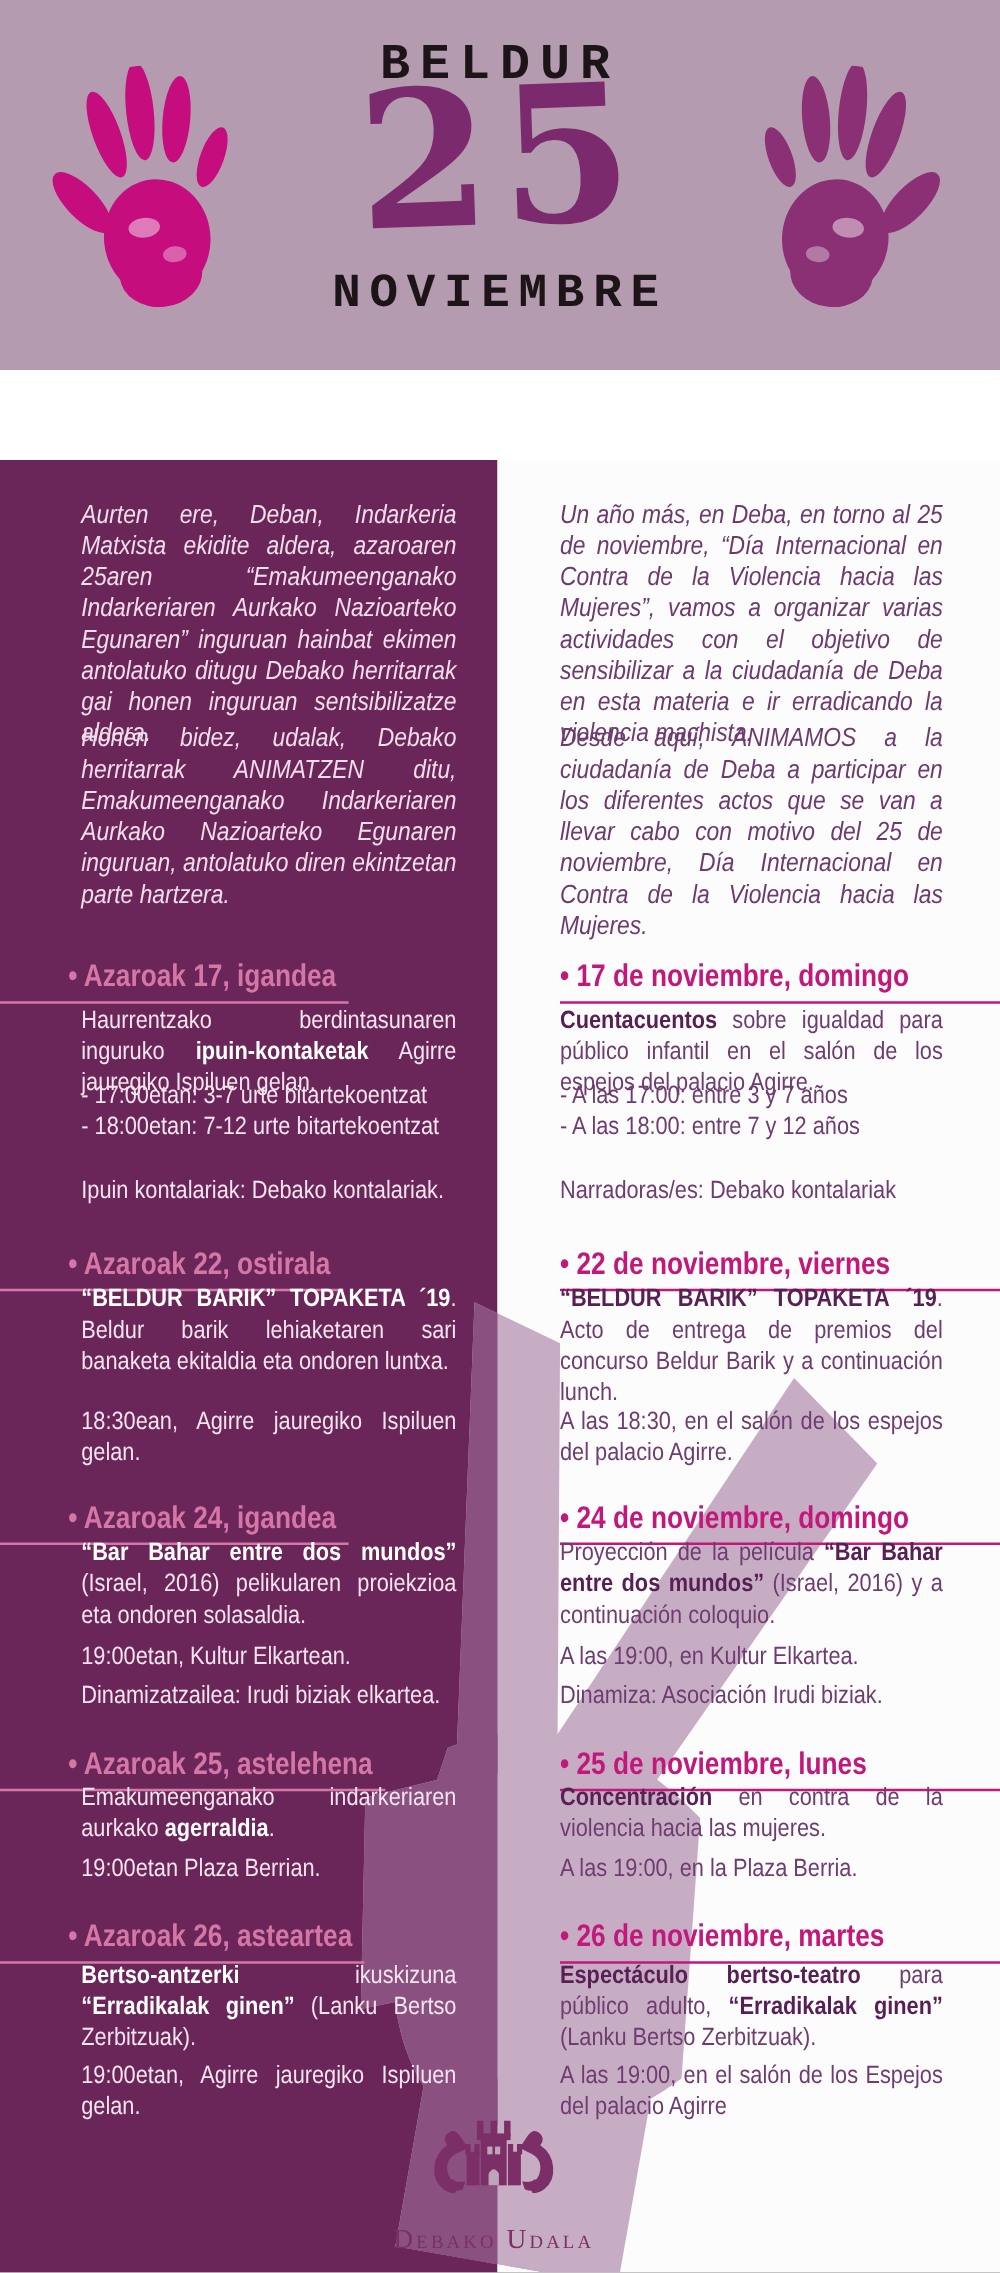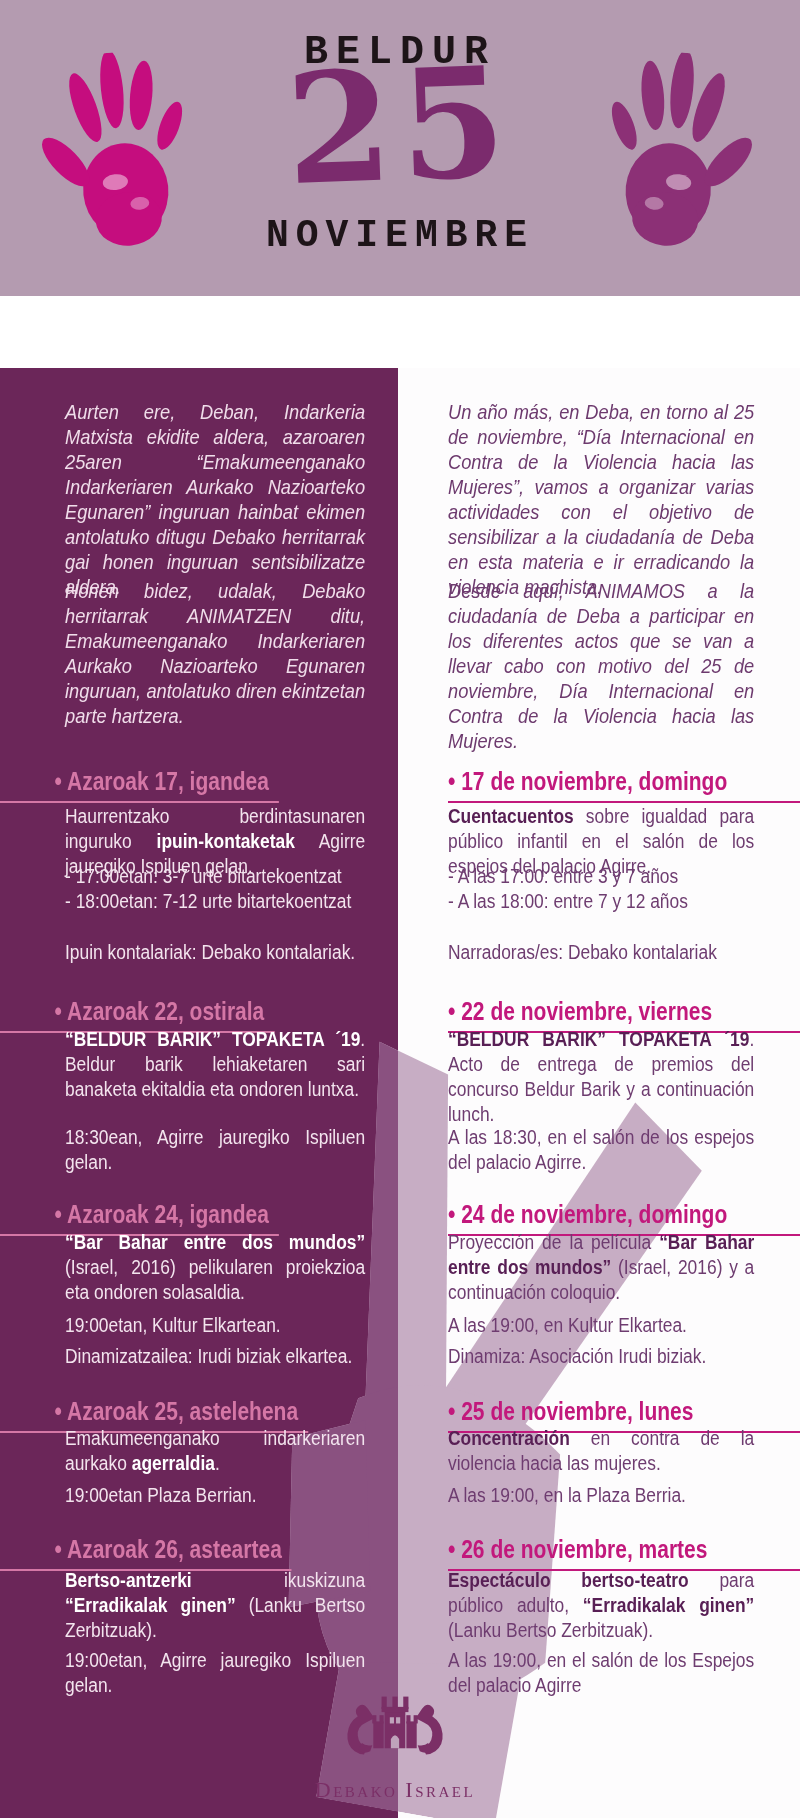--- a/index.html
+++ b/index.html
@@ -182,16 +182,16 @@
   <p class="tR" style="top:1463px">A las 19:00, en la Plaza Berria.</p>
 
   <h3 class="hR" style="top:1510px">• 26 de noviembre, martes</h3>
   <p class="tR" style="top:1548px"><b>Espectáculo bertso-teatro</b><span> para público adulto, </span><b>“Erradikalak ginen”</b><span> (Lanku Bertso Zerbitzuak).</span></p>
   <p class="tR" style="top:1628px">A las 19:00, en el salón de los Espejos del palacio Agirre</p>
 
   <div class="logo">
     <svg viewBox="0 0 120 90" width="124" height="93">
       <use href="#crest" fill="#7b2f66"></use>
     </svg>
-    <div class="logo-text">Debako Israel</div>
+    <div class="logo-text">Debako Udala</div>
   </div>
 
 </div>
 
 </body></html>

